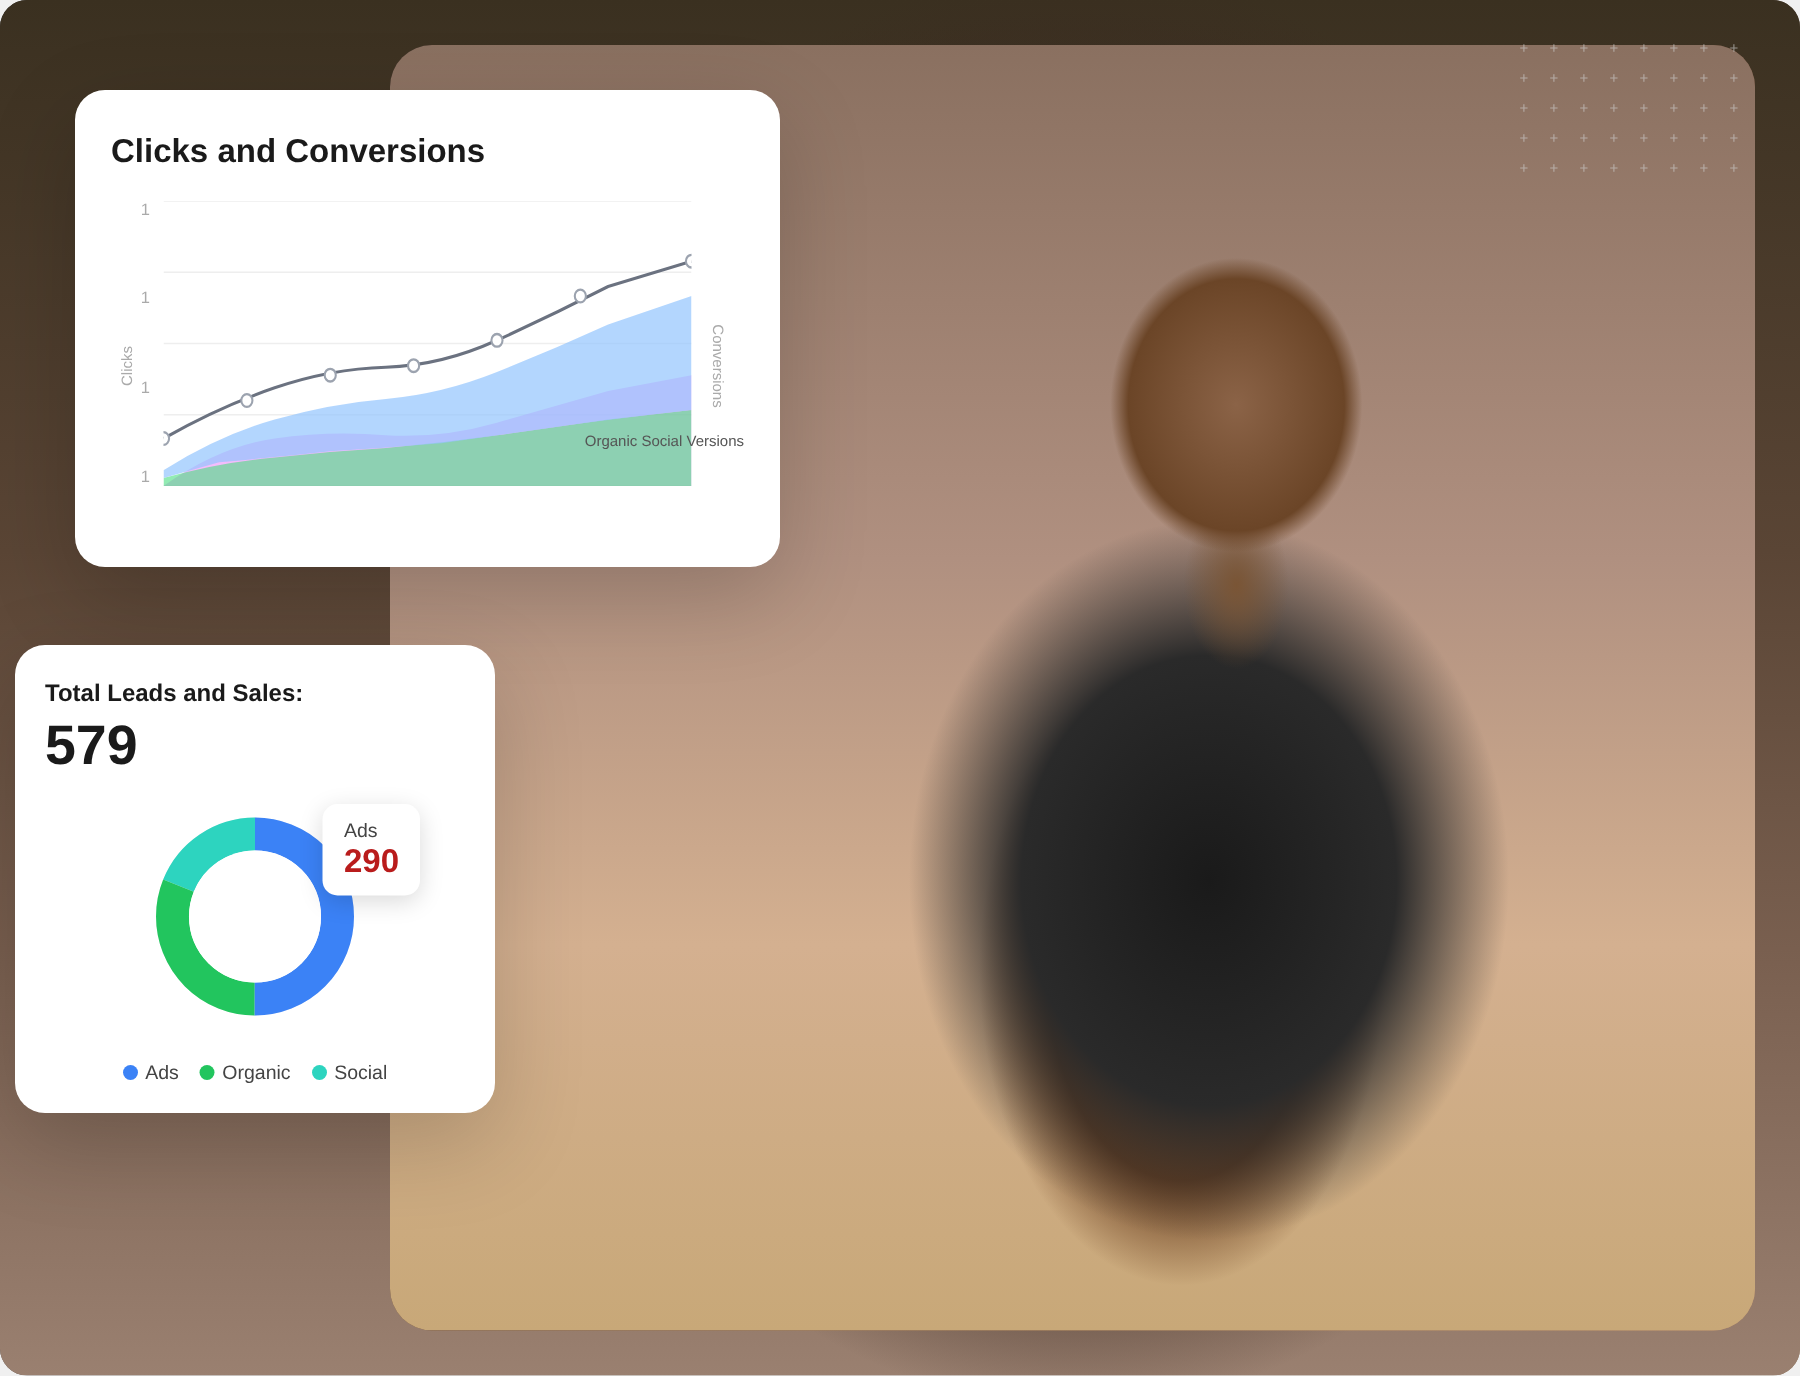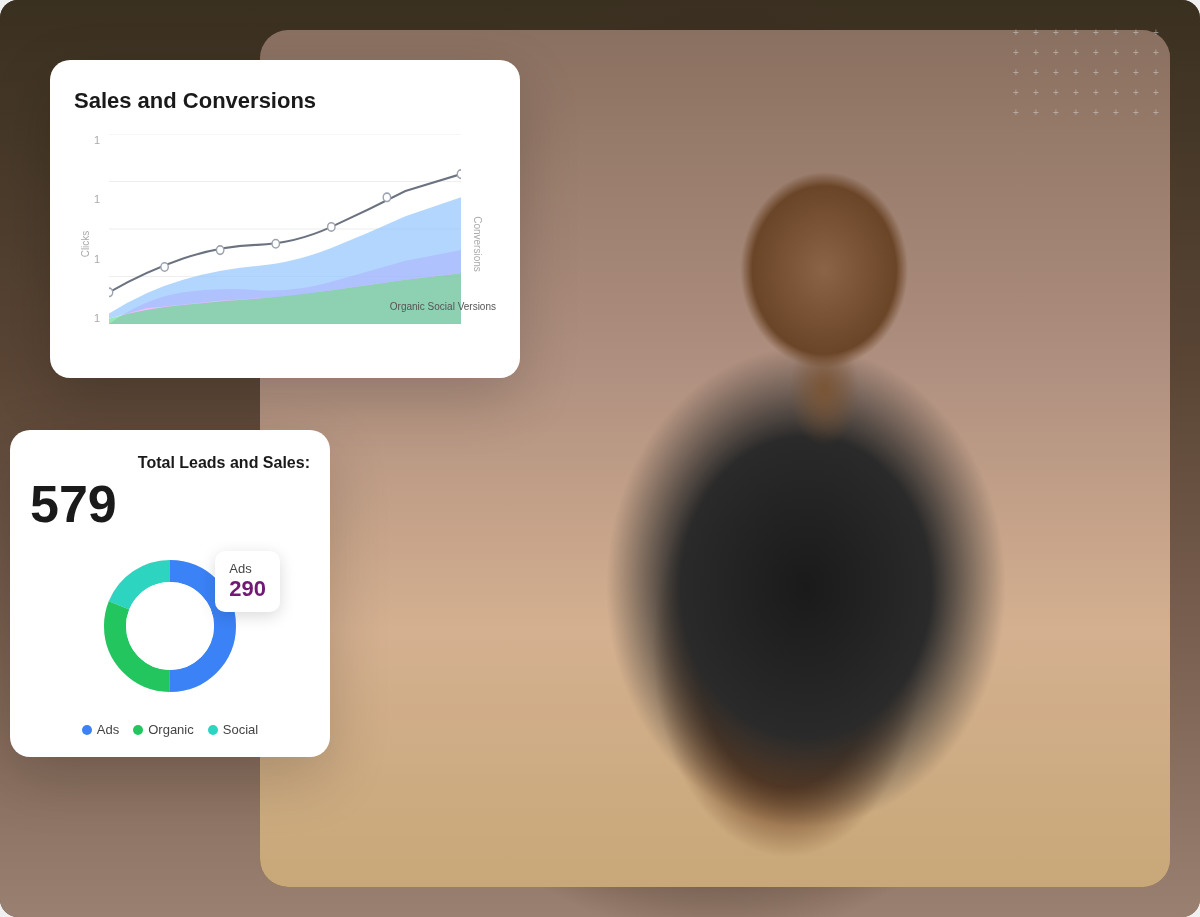--- a/index.html
+++ b/index.html
@@ -159,21 +159,21 @@
       transform: translateY(-50%) rotate(-90deg);
       font-size: 10px;
       color: #aaa;
       white-space: nowrap;
     }
 
     
     .organic-label {
       position: absolute;
       right: 0;
-      bottom: 40px;
+      bottom: 52px;
       font-size: 10px;
       color: #555;
       text-align: right;
       line-height: 1.4;
     }
 
     
     .leads-card {
       position: absolute;
       top: 430px;
@@ -184,25 +184,24 @@
       box-shadow: 0 20px 60px rgba(0,0,0,0.18);
       padding: 24px 20px 20px;
       z-index: 20;
     }
 
     .leads-title {
       font-size: 16px;
       font-weight: 600;
       color: #1a1a1a;
       margin-bottom: 6px;
-      text-align: right;
     }
 
     .leads-number {
-      font-size: 52px;
+      font-size: 37px;
       font-weight: 700;
       color: #1a1a1a;
       margin-bottom: 16px;
       line-height: 1;
     }
 
     .donut-container {
       position: relative;
       width: 160px;
       height: 160px;
@@ -220,21 +219,21 @@
       z-index: 30;
     }
     .donut-tooltip-label {
       font-size: 13px;
       font-weight: 500;
       color: #444;
     }
     .donut-tooltip-value {
       font-size: 22px;
       font-weight: 700;
-      color: #701a75;
+      color: #b91c1c;
       text-align: center;
     }
 
     .donut-legend {
       display: flex;
       gap: 14px;
       justify-content: center;
       align-items: center;
       flex-wrap: wrap;
     }
@@ -305,21 +304,21 @@
       <div class="dot">+</div>
       <div class="dot">+</div>
       <div class="dot">+</div>
       <div class="dot">+</div>
       <div class="dot">+</div>
       <div class="dot">+</div>
   </div>
 </div>
 
 <div class="chart-card">
-  <div class="chart-card-title">Sales and Conversions</div>
+  <div class="chart-card-title">Clicks and Conversions</div>
 
   <div class="chart-area">
 
     <div class="clicks-label">Clicks</div>
 
     <div class="y-axis">
       <span class="y-axis-label">1</span>
       <span class="y-axis-label">1</span>
       <span class="y-axis-label">1</span>
       <span class="y-axis-label">1</span>

